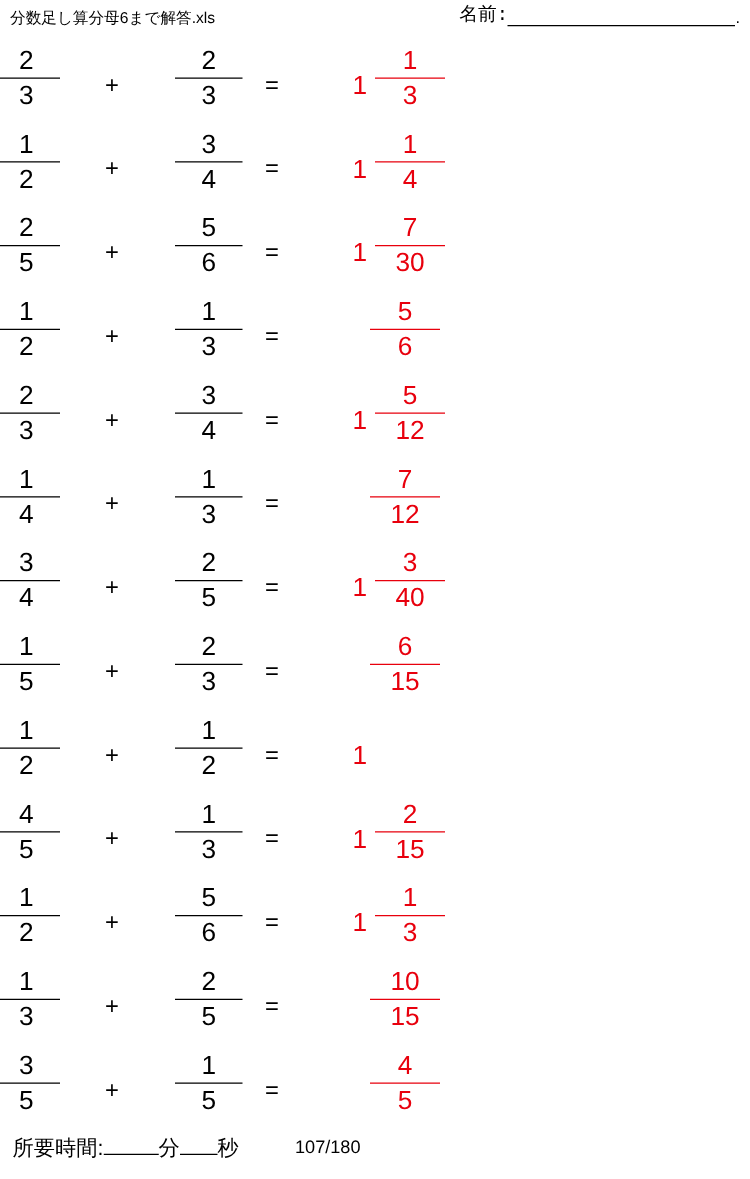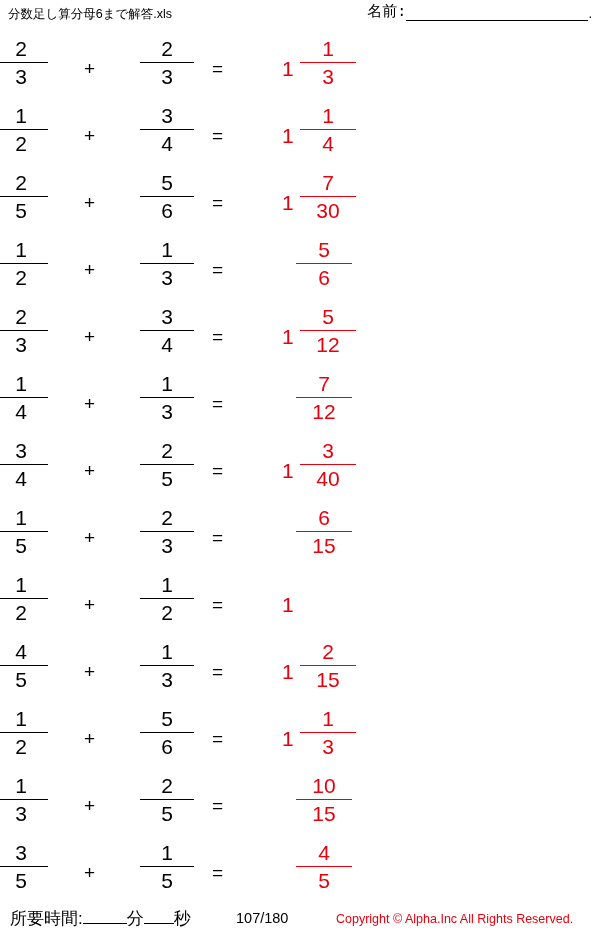--- a/index.html
+++ b/index.html
@@ -468,16 +468,15 @@
           </div>
         </div>
       </div>
     </div>
 
   <div class="footer">
     <div class="time-label">
       <span>所要時間:</span><span class="blank"></span><span>分</span><span class="blank2"></span><span>秒</span>
     </div>
     <div class="page-count">107/180</div>
-    <div class="copyright">Copyright ©  Alpha.Inc All Rights Reserved.</div>
   </div>
 
 </div>
 
 </body></html>

